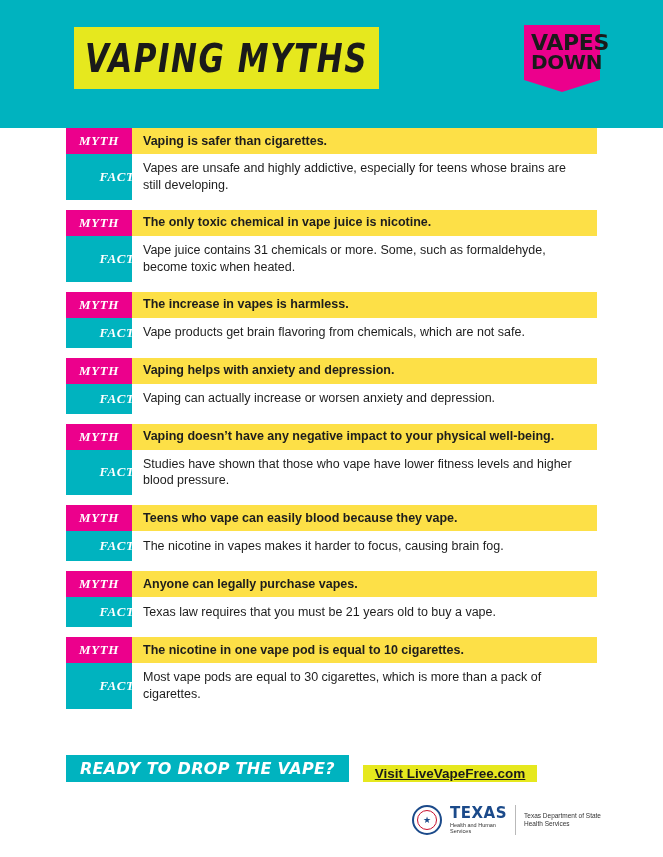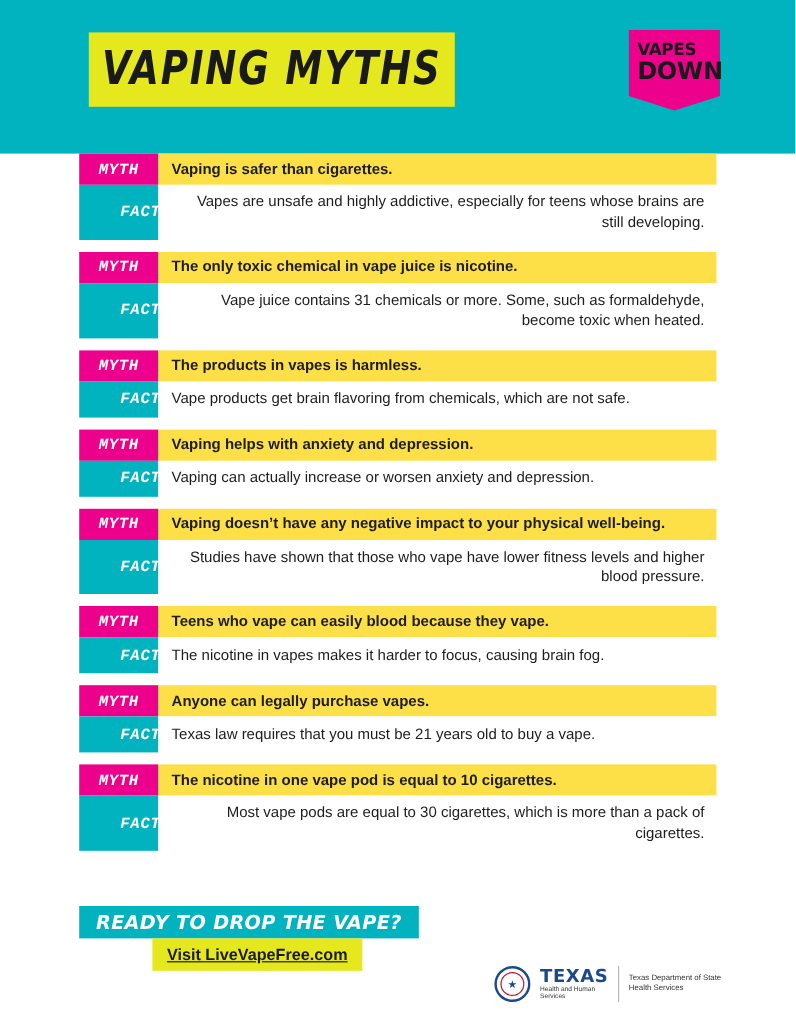--- a/index.html
+++ b/index.html
@@ -68,21 +68,21 @@
     top: 55px;
     width: 0;
     height: 0;
     border-left: 38px solid transparent;
     border-right: 38px solid transparent;
     border-top: 12px solid #ec008c;
   }
   .logo-line {
     font-family: "DejaVu Sans", sans-serif;
     font-weight: bold;
-    font-size: 14px;
+    font-size: 22px;
     color: #1a1a1a;
     line-height: 0.95;
     letter-spacing: -0.3px;
   }
   .logo-line.sub { font-size: 20px; }
 
   
   .content {
     position: absolute;
     top: 128px;
@@ -98,21 +98,21 @@
     align-items: stretch;
     width: 531px;
     margin-left: 66px;
   }
   .tag {
     width: 66px;
     min-width: 66px;
     display: flex;
     align-items: center;
     justify-content: center;
-    font-family: Liberation Mono, monospace;
+    font-family: Liberation Serif, serif;
     font-weight: bold;
     font-style: italic;
     font-size: 13px;
     letter-spacing: 0.6px;
     color: #ffffff;
   }
   .tag.myth { background: #ec008c; }
   .tag.fact { background: #00b3bf; padding-left: 36px; }
   .rowbody {
     flex: 1;
@@ -123,51 +123,49 @@
     color: #1d1d1d;
     line-height: 1.35;
   }
   .row.myth .rowbody {
     background: #fde047;
     font-weight: bold;
   }
   .row.fact .rowbody {
     background: #ffffff;
     font-weight: normal;
-    text-align: right;
   }
   .row.myth { height: 26px; }
   .row.fact { min-height: 30px; }
   .pair + .pair { margin-top: 10px; }
 
   
   .cta {
     position: absolute;
     left: 66px;
     top: 755px;
     display: flex;
-    align-items: center;
-    flex-direction: column;
+    align-items: flex-end;
   }
   .cta-box {
     background: #00b3bf;
     height: 27px;
     display: flex;
     align-items: center;
     padding: 0 14px;
     font-family: "DejaVu Sans", sans-serif;
     font-weight: bold;
     font-style: italic;
     font-size: 16px;
     color: #ffffff;
     letter-spacing: 0.3px;
   }
   .cta-link {
     background: #e6e81e;
-    height: 27px;
+    height: 17px;
     display: flex;
     align-items: center;
     padding: 0 12px;
     margin-left: 14px;
     font-weight: bold;
     font-size: 13.5px;
     color: #1a1a1a;
   }
 
   
@@ -262,21 +260,21 @@
         <div class="rowbody">The only toxic chemical in vape juice is nicotine.</div>
       </div>
       <div class="row fact">
         <div class="tag fact">FACT</div>
         <div class="rowbody">Vape juice contains 31 chemicals or more. Some, such as formaldehyde, become toxic when heated.</div>
       </div>
     </div>
     <div class="pair">
       <div class="row myth">
         <div class="tag myth">MYTH</div>
-        <div class="rowbody">The products in vapes is harmless.</div>
+        <div class="rowbody">The increase in vapes is harmless.</div>
       </div>
       <div class="row fact">
         <div class="tag fact">FACT</div>
         <div class="rowbody">Vape products get brain flavoring from chemicals, which are not safe.</div>
       </div>
     </div>
     <div class="pair">
       <div class="row myth">
         <div class="tag myth">MYTH</div>
         <div class="rowbody">Vaping helps with anxiety and depression.</div>

